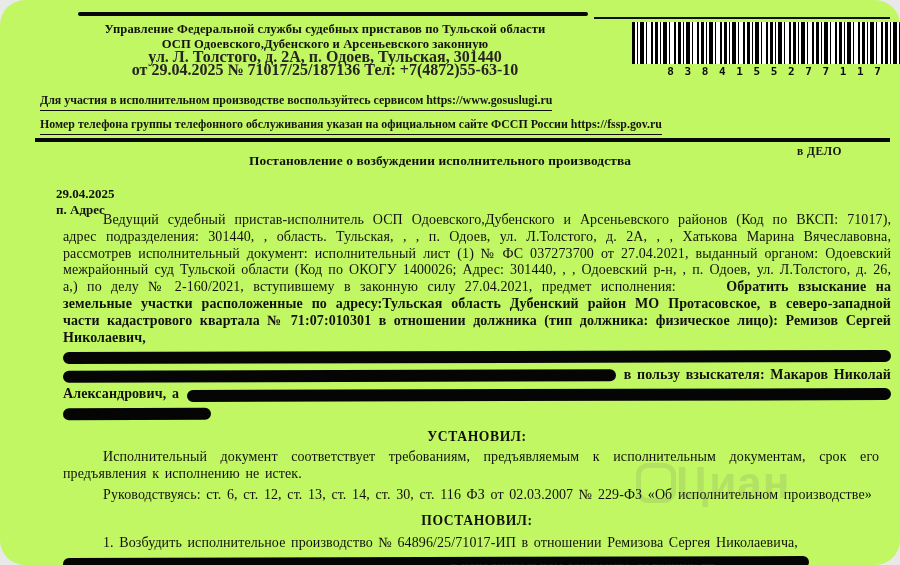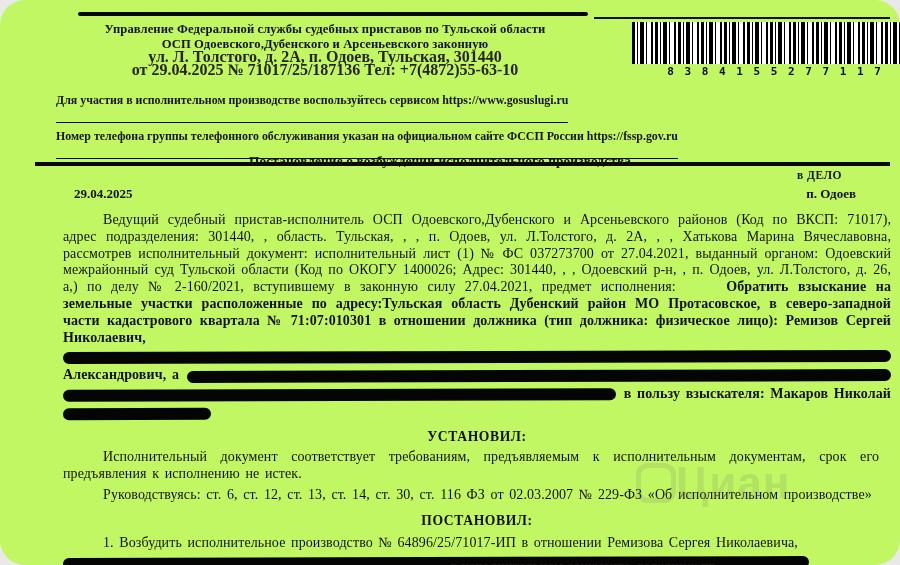--- a/index.html
+++ b/index.html
@@ -22,27 +22,27 @@
   .bars{
     height:42px;
     background:repeating-linear-gradient(90deg,
       #050505 0 3px,#fff 3px 5px,#050505 5px 6px,#fff 6px 8px,
       #050505 8px 12px,#fff 12px 14px,#050505 14px 15px,#fff 15px 19px,
       #050505 19px 21px,#fff 21px 23px);
   }
   .bar-digits{font-family:"DejaVu Sans Mono", monospace;font-weight:700;font-size:11px;letter-spacing:2px;text-align:center;margin-top:1px;color:#111;}
   
   .notice{position:absolute;left:40px;top:93px;width:850px;font-weight:700;font-size:11.9px;line-height:14px;color:#1b1916;}
-  .notice .nline{display:inline-block;border-bottom:1.4px solid #14110e;padding-bottom:15px;margin-left:16px;}
+  .notice .nline{display:inline-block;border-bottom:1.4px solid #14110e;padding-bottom:3px;}
   .n1{margin-bottom:6px;}
   .dbl-rule{margin-top:3px;width:855px;margin-left:-5px;border-top:3.5px solid #0d0d0d;border-bottom:1.5px solid #0d0d0d;height:3px;}
   .case-mark{text-align:right;padding-right:48px;font-weight:700;font-size:11.5px;margin-top:2px;letter-spacing:.5px;}
   
   .title{position:absolute;left:0;top:153px;width:880px;text-align:center;font-weight:700;font-size:13.4px;letter-spacing:.1px;}
-  .dateline{position:absolute;left:74px;top:186px;width:782px;display:flex;justify-content:space-between;font-size:13px;font-weight:600;}
+  .dateline{position:absolute;left:56px;top:186px;width:782px;display:flex;justify-content:space-between;font-size:13px;font-weight:600;flex-direction:column;}
   
   .body{position:absolute;left:63px;top:212px;width:828px;font-size:14px;line-height:16.8px;text-align:justify;letter-spacing:.1px;word-spacing:2px;}
   .indent{text-indent:40px;margin:0;}
   .b{font-weight:700;margin-left:41px;}
   .redact{background:#0a0a0a;height:12px;border-radius:6px;transform:rotate(-.15deg);}
   .bar-full{width:100%;margin:5px 0 4px 0;}
   .row{display:flex;align-items:center;margin:2px 0;}
   .row .redact{flex:1;}
   .row .txt{white-space:nowrap;font-weight:700;}
   .gap-r{margin-right:8px;}
@@ -83,37 +83,37 @@
     <div class="n1"><span class="nline">Для участия в исполнительном производстве воспользуйтесь сервисом https://www.gosuslugi.ru</span></div>
     <div><span class="nline">Номер телефона группы телефонного обслуживания указан на официальном сайте ФССП России https://fssp.gov.ru</span></div>
     <div class="dbl-rule"></div>
     <div class="case-mark">в ДЕЛО</div>
   </div>
 
   <div class="title">Постановление о возбуждении исполнительного производства</div>
 
   <div class="dateline">
     <span>29.04.2025</span>
-    <span>п. Одоев</span>
+    <span>п. Адрес</span>
   </div>
 
   <div class="body">
 
     <p class="indent"><span>Ведущий судебный пристав-исполнитель ОСП Одоевского,Дубенского и Арсеньевского районов (Код по ВКСП: 71017), адрес подразделения: 301440, , область. Тульская, , , п. Одоев, ул. Л.Толстого, д. 2А, , , Хатькова Марина Вячеславовна, рассмотрев исполнительный документ: исполнительный лист (1) № ФС 037273700 от 27.04.2021, выданный органом: Одоевский межрайонный суд Тульской области (Код по ОКОГУ 1400026; Адрес: 301440, , , Одоевский р-н, , п. Одоев, ул. Л.Толстого, д. 26, а,) по делу № 2-160/2021, вступившему в законную силу 27.04.2021, предмет исполнения: </span><span class="b">Обратить взыскание на земельные участки расположенные по адресу:Тульская область Дубенский район МО Протасовское, в северо-западной части кадастрового квартала № 71:07:010301 в отношении должника (тип должника: физическое лицо): Ремизов Сергей Николаевич,</span></p>
 
     <div class="redact bar-full"></div>
 
     <div class="row">
-      <span class="txt gap-r">Александрович,  а</span>
-      <div class="redact"></div>
+      <div class="redact gap-r"></div>
+      <span class="txt">в пользу взыскателя: Макаров Николай</span>
     </div>
 
     <div class="row">
-      <div class="redact gap-r"></div>
-      <span class="txt">в пользу взыскателя: Макаров Николай</span>
+      <span class="txt gap-r">Александрович,  а</span>
+      <div class="redact"></div>
     </div>
 
     <div class="redact bar-short"></div>
 
     <div class="heading">УСТАНОВИЛ:</div>
 
     <p class="indent p2">Исполнительный документ соответствует требованиям, предъявляемым к исполнительным документам, срок его предъявления к исполнению не истек.</p>
 
     <p class="indent p3">Руководствуясь: ст. 6, ст. 12, ст. 13, ст. 14, ст. 30, ст. 116 ФЗ от 02.03.2007 № 229-ФЗ «Об исполнительном производстве»</p>
 

